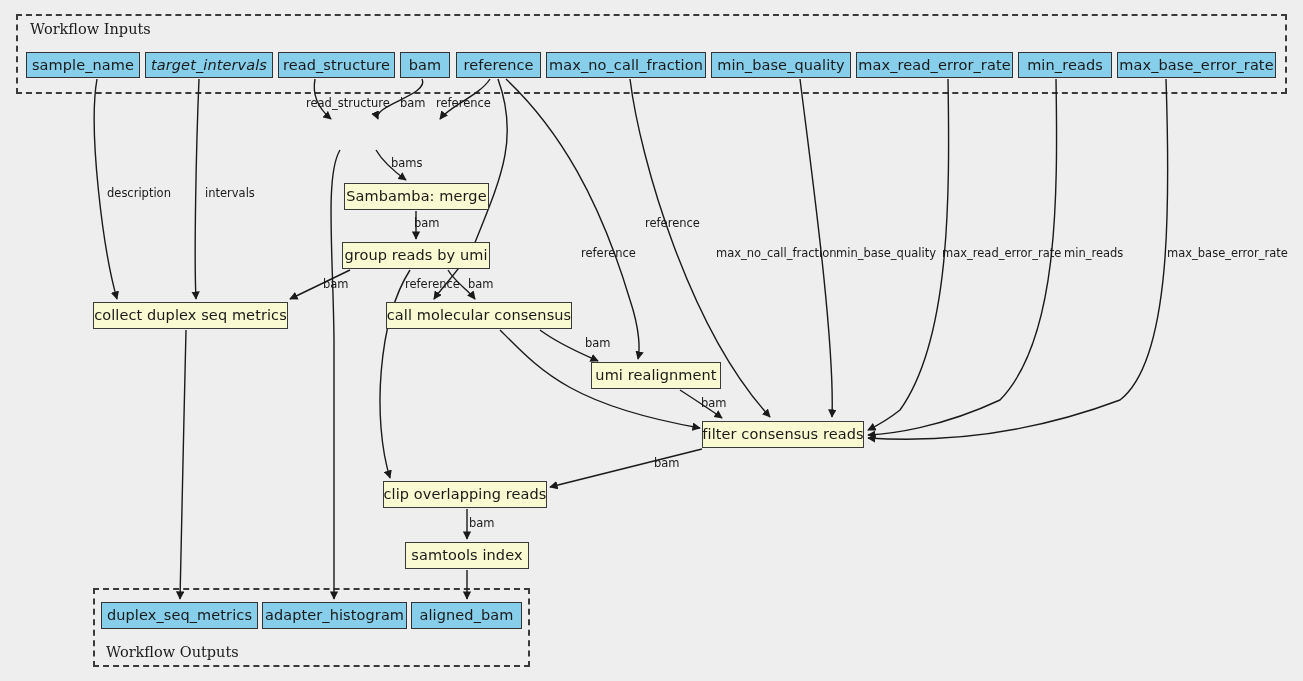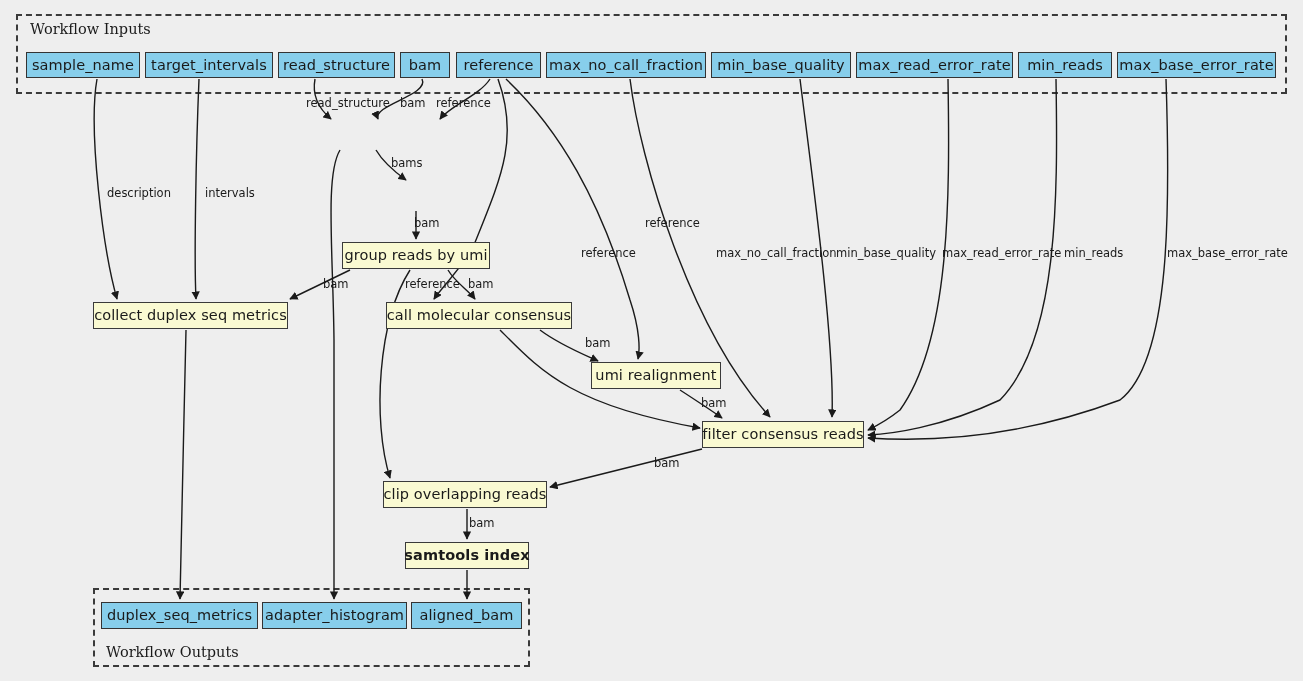--- a/index.html
+++ b/index.html
@@ -136,21 +136,21 @@
 
       <path d="M 467,570 L 467,599"></path>
 
       <path d="M 186,330 C 184,420 181,540 180,599"></path>
     </g>
   </svg>
 
   <div class="node io" style="left:26px; top:52px; width:114px; height:26px;">
     <span>sample_name</span>
   </div>
-  <div class="node io" style="left:145px; top:52px; width:128px; height:26px;">
+  <div class="node io" style="left:145px; top:52px; width:128px; height:26px;font-style:italic;">
     <span>target_intervals</span>
   </div>
   <div class="node io" style="left:278px; top:52px; width:117px; height:26px;">
     <span>read_structure</span>
   </div>
   <div class="node io" style="left:400px; top:52px; width:50px; height:26px;">
     <span>bam</span>
   </div>
   <div class="node io" style="left:456px; top:52px; width:85px; height:26px;">
     <span>reference</span>
@@ -164,39 +164,42 @@
   <div class="node io" style="left:856px; top:52px; width:157px; height:26px;">
     <span>max_read_error_rate</span>
   </div>
   <div class="node io" style="left:1018px; top:52px; width:94px; height:26px;">
     <span>min_reads</span>
   </div>
   <div class="node io" style="left:1117px; top:52px; width:159px; height:26px;">
     <span>max_base_error_rate</span>
   </div>
 
+  <div class="node process" style="left:344px; top:183px; width:145px; height:27px;">
+    <span>Sambamba: merge</span>
+  </div>
   <div class="node process" style="left:342px; top:242px; width:148px; height:27px;">
     <span>group reads by umi</span>
   </div>
   <div class="node process" style="left:93px; top:302px; width:195px; height:27px;">
     <span>collect duplex seq metrics</span>
   </div>
   <div class="node process" style="left:386px; top:302px; width:186px; height:27px;">
     <span>call molecular consensus</span>
   </div>
   <div class="node process" style="left:591px; top:362px; width:130px; height:27px;">
     <span>umi realignment</span>
   </div>
   <div class="node process" style="left:702px; top:421px; width:162px; height:27px;">
     <span>filter consensus reads</span>
   </div>
   <div class="node process" style="left:383px; top:481px; width:164px; height:27px;">
     <span>clip overlapping reads</span>
   </div>
-  <div class="node process" style="left:405px; top:542px; width:124px; height:27px;font-weight:bold;">
+  <div class="node process" style="left:405px; top:542px; width:124px; height:27px;">
     <span>samtools index</span>
   </div>
 
   <div class="node io" style="left:101px; top:602px; width:157px; height:27px;">
     <span>duplex_seq_metrics</span>
   </div>
   <div class="node io" style="left:262px; top:602px; width:145px; height:27px;">
     <span>adapter_histogram</span>
   </div>
   <div class="node io" style="left:411px; top:602px; width:111px; height:27px;">

